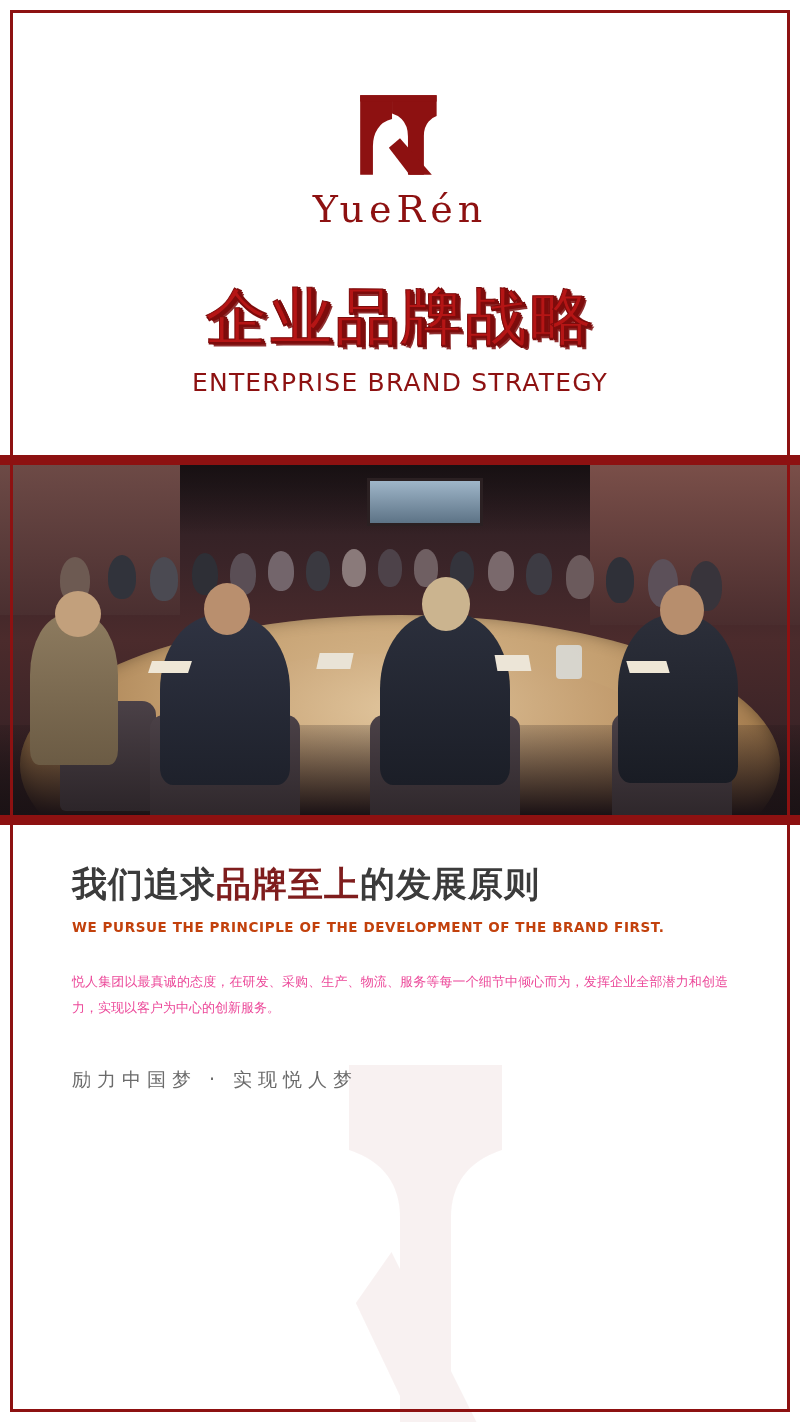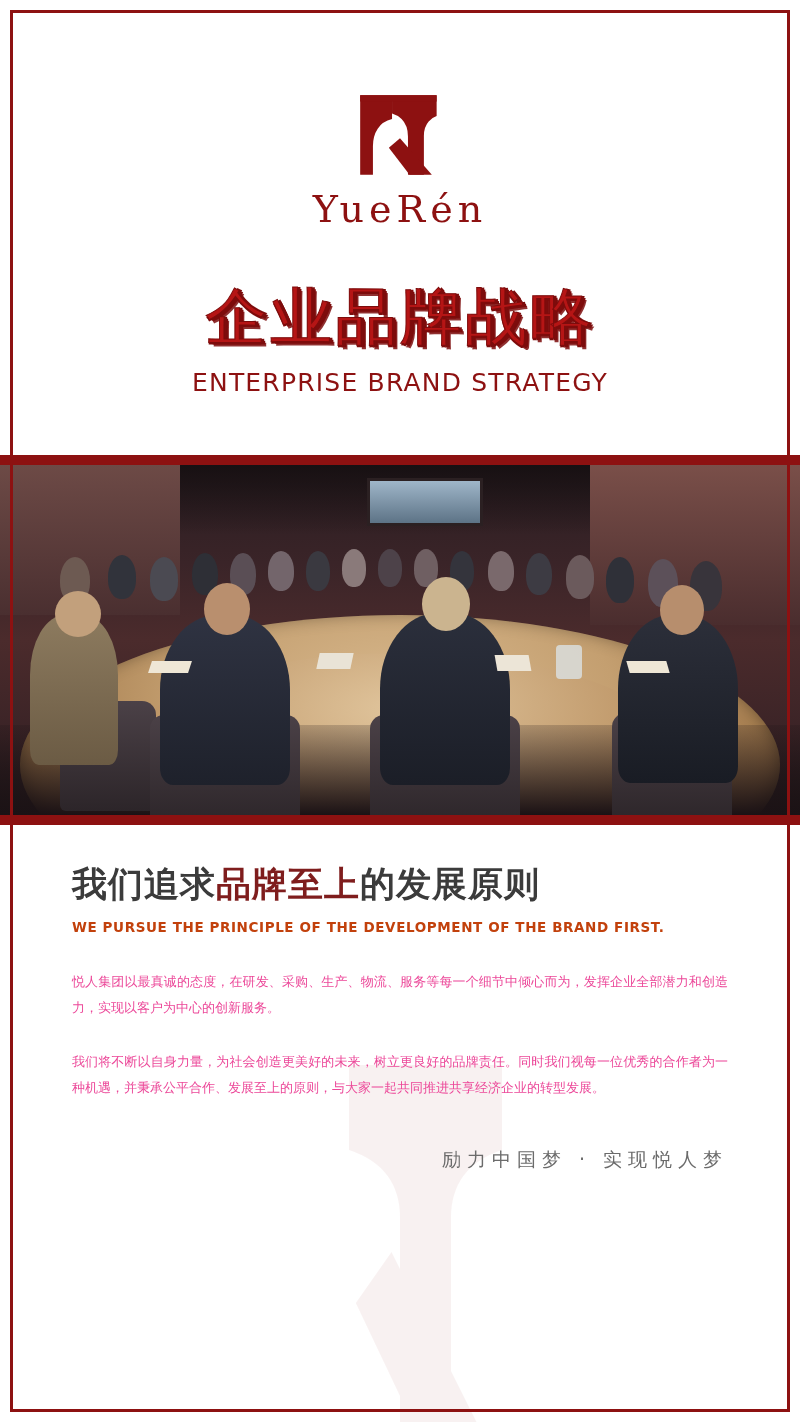--- a/index.html
+++ b/index.html
@@ -188,21 +188,21 @@
   .para {
     margin-top: 34px;
     font-size: 13px;
     line-height: 2.0;
     color: #ec4899;
     text-align: justify;
   }
   .para.second { margin-top: 28px; }
   .slogan {
     margin-top: 46px;
-    text-align: right;
+    text-align: left;
     font-size: 19px;
     letter-spacing: 6px;
     color: #6b6b6b;
   }
 </style>
 </head>
 <body>
 
 <div class="page">
 
@@ -289,18 +289,17 @@
 
   <div class="content">
 
     <div class="headline">
       <span>我们追求</span><span class="hl">品牌至上</span><span>的发展原则</span>
     </div>
 
     <div class="subhead">WE PURSUE THE PRINCIPLE OF THE DEVELOPMENT OF THE BRAND FIRST.</div>
 
     <p class="para">悦人集团以最真诚的态度，在研发、采购、生产、物流、服务等每一个细节中倾心而为，发挥企业全部潜力和创造力，实现以客户为中心的创新服务。</p>
-    <p class="para second">我们将不断以自身力量，为社会创造更美好的未来，树立更良好的品牌责任。同时我们视每一位优秀的合作者为一种机遇，并秉承公平合作、发展至上的原则，与大家一起共同推进共享经济企业的转型发展。</p>
 
     <div class="slogan">励力中国梦 ·  实现悦人梦</div>
   </div>
 
 </div>
 
 </body></html>

